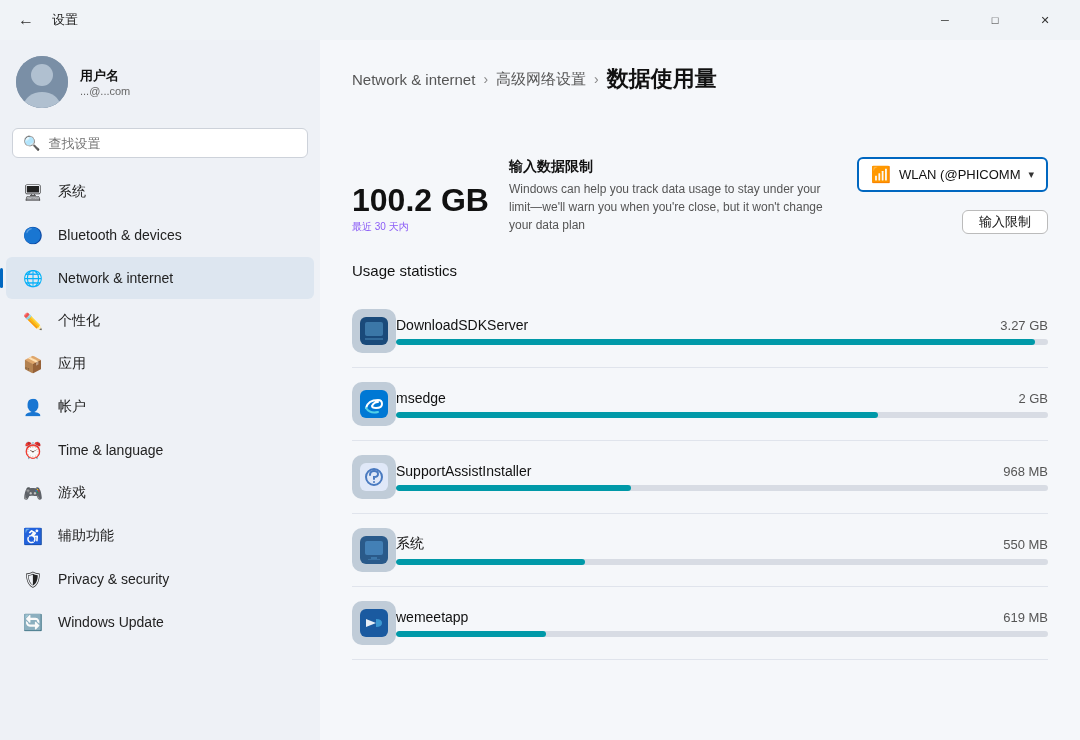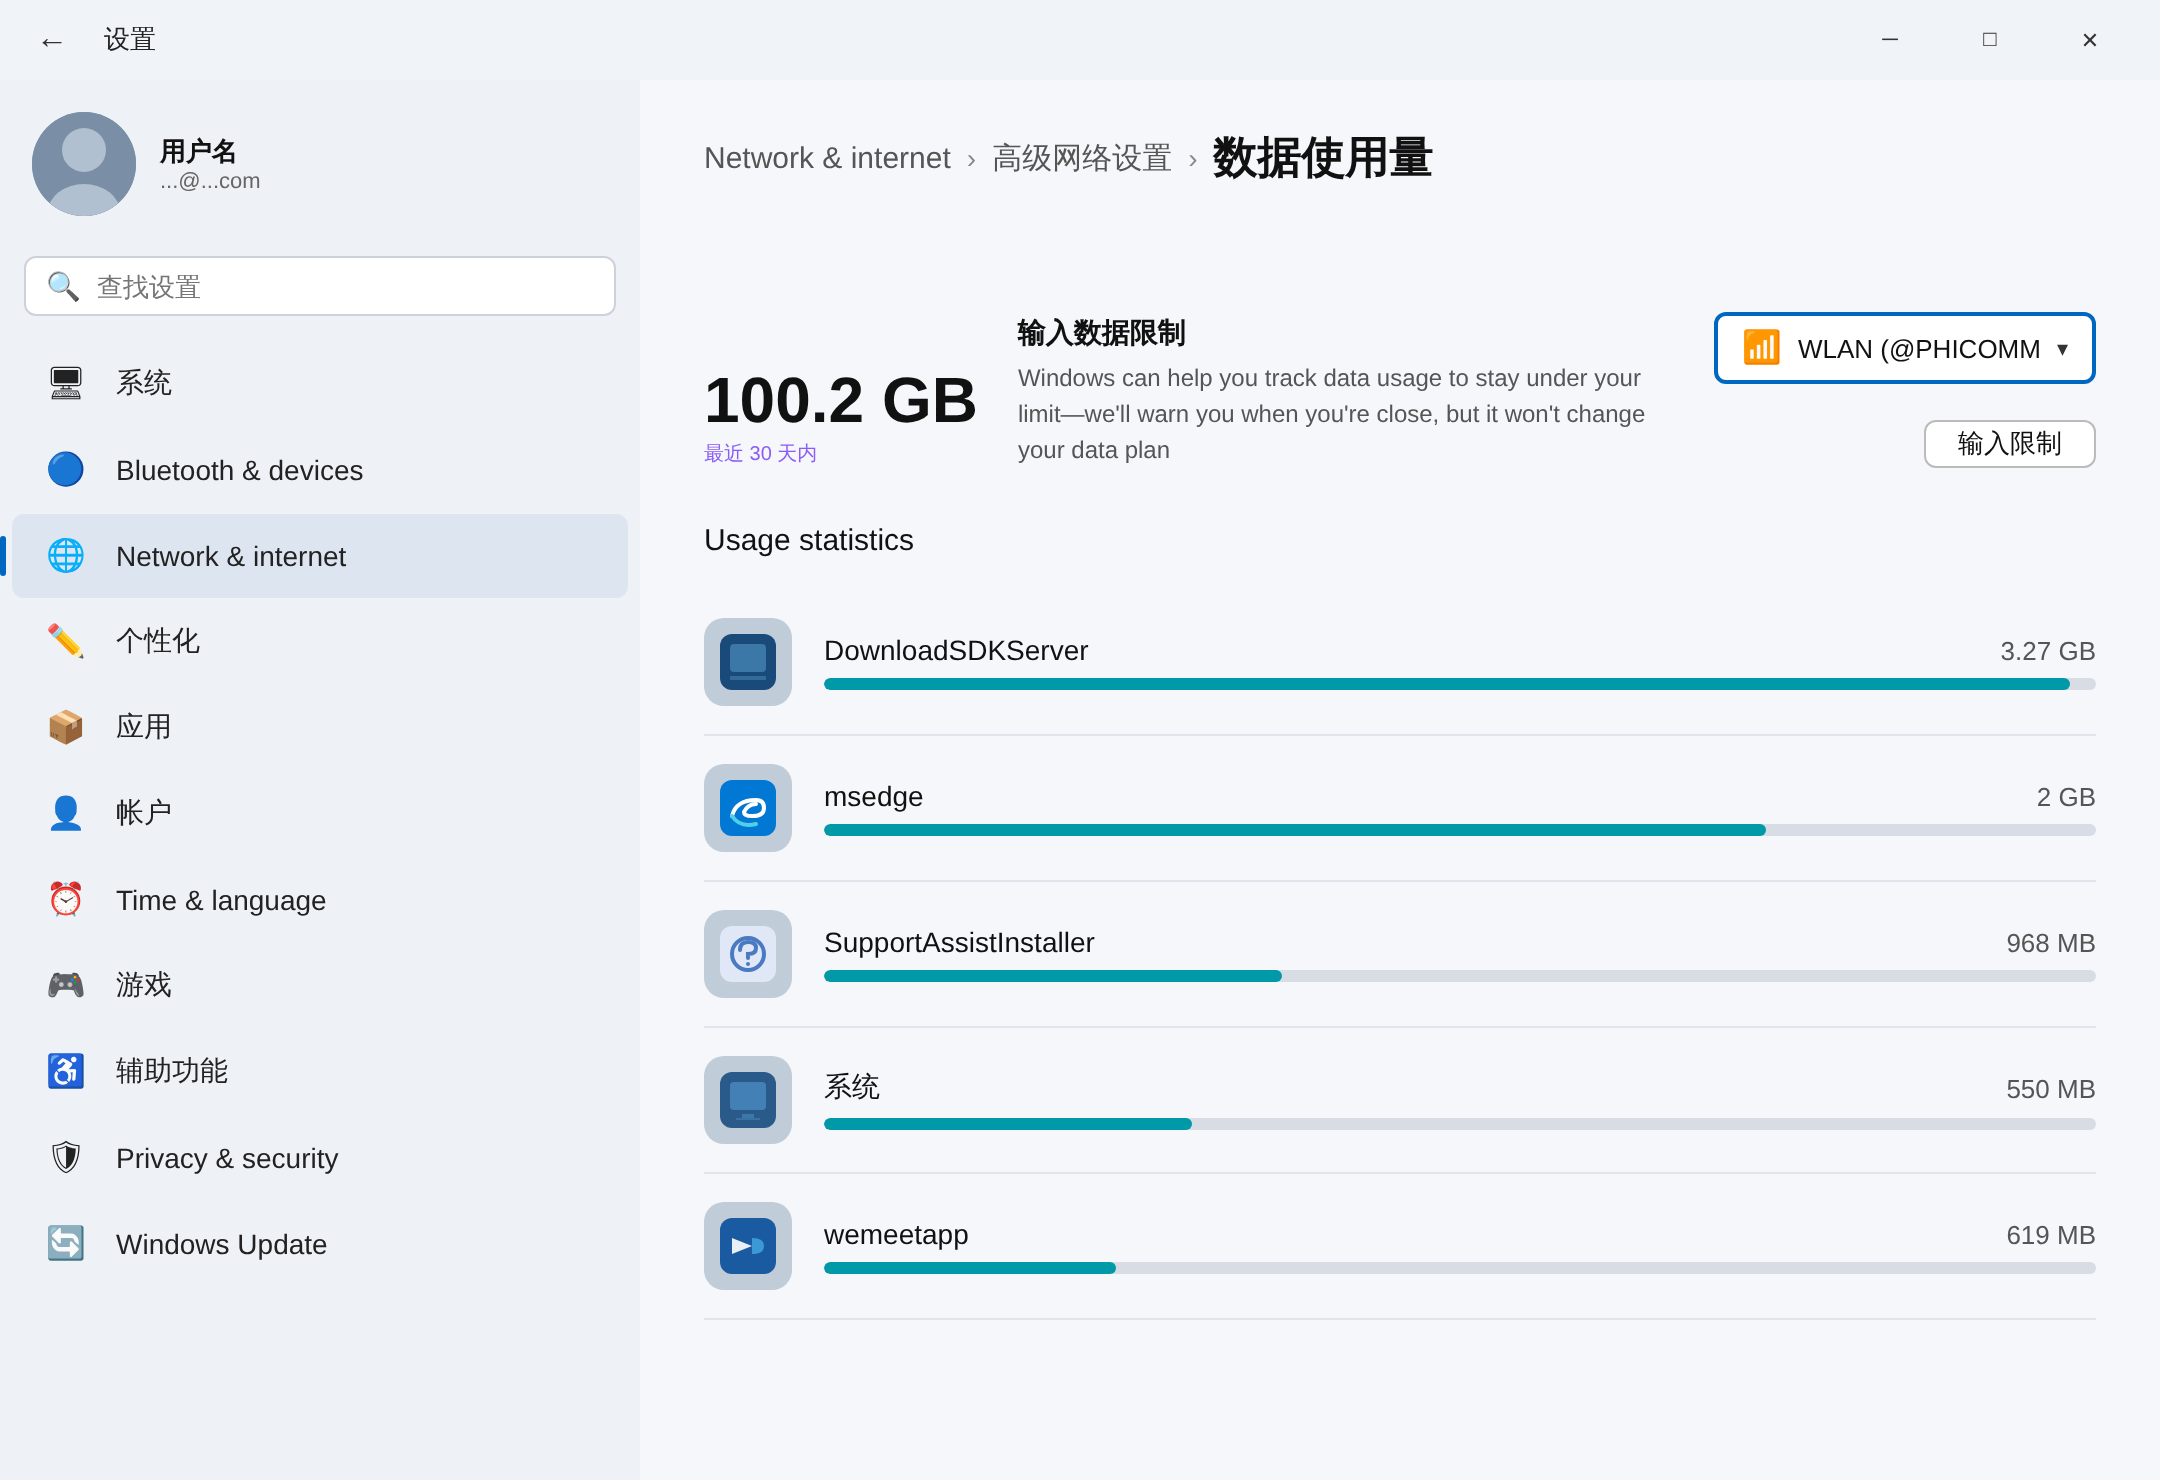--- a/index.html
+++ b/index.html
@@ -288,21 +288,20 @@
 
     .usage-list {
       display: flex;
       flex-direction: column;
       gap: 0;
     }
 
     .usage-item {
       display: flex;
       align-items: center;
-      gap: 16px;
       padding: 14px 0;
       border-bottom: 1px solid #e0e4ec;
     }
 
     .app-icon-box {
       width: 44px;
       height: 44px;
       border-radius: 10px;
       background: #c0ccd8;
       display: flex;

